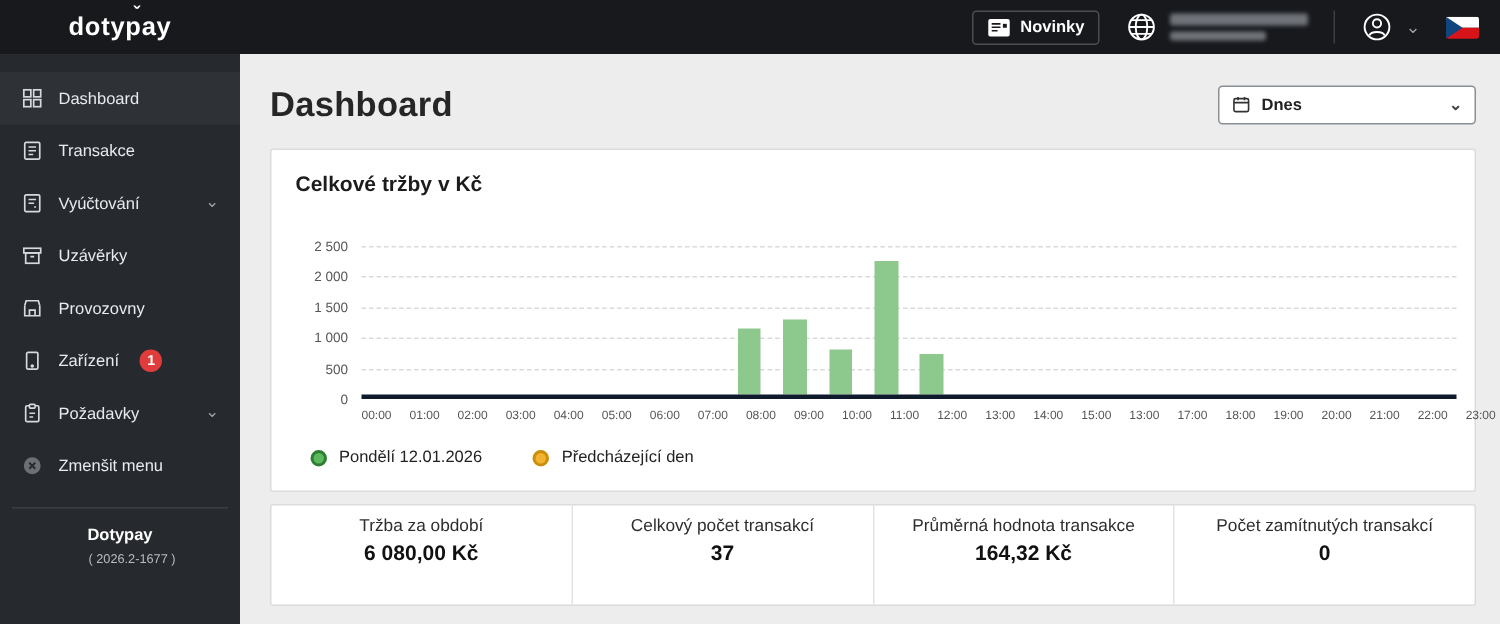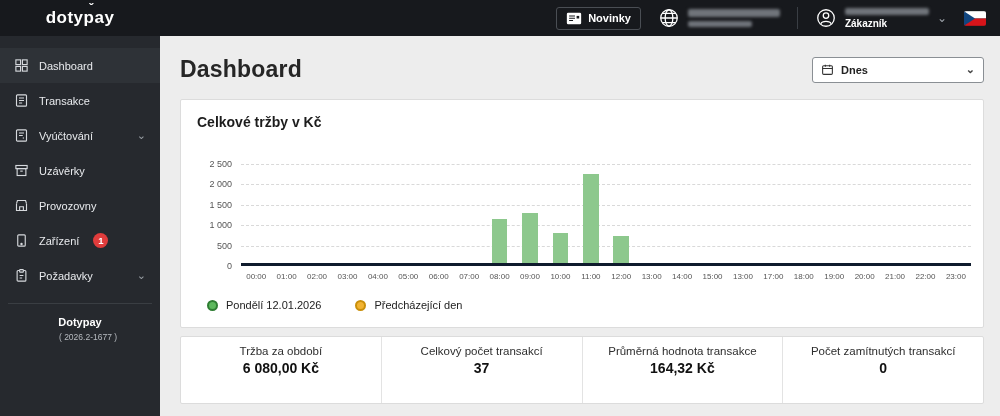--- a/index.html
+++ b/index.html
@@ -51,21 +51,21 @@
 
   .chart-wrap { display:flex; margin-top:34px; }
   .yaxis { width:44px; position:relative; height:102px; font-size:9px; color:#555; }
   .ytick { position:absolute; right:9px; transform:translateY(-50%); }
   .plot { flex:1; position:relative; height:102px; }
   .gridline { position:absolute; left:0; right:0; border-top:1px dashed #d9d9d9; }
   .baseline { position:absolute; left:0; right:0; bottom:0; height:3px; background:#0f1b2d; }
   .bars { position:absolute; left:0; right:0; top:0; bottom:3px; display:flex; }
   .slot { flex:1; display:flex; align-items:flex-end; justify-content:center; }
   .bar { width:52%; max-width:16px; background:#8dc88d; }
-  .xaxis { display:flex; margin-left:44px; margin-top:6px; }
+  .xaxis { display:flex; margin-left:44px; margin-top:6px;gap:12px; }
   .xlab { flex:1; text-align:center; font-size:8px; color:#555; white-space:nowrap; }
 
   .legend { display:flex; gap:34px; margin:18px 0 6px 10px; align-items:center; }
   .leg-item { display:flex; gap:8px; align-items:center; font-size:11px; color:#222; }
   .leg-dot { width:11px; height:11px; border-radius:50%; }
 
   .stats { margin-top:8px; display:flex; }
   .stat { flex:1; text-align:center; padding:8px 4px 27px; border-left:1px solid #e3e3e3; }
   .stat:first-child { border-left:none; }
   .stat-label { font-size:11.5px; color:#2e2e2e; }
@@ -100,24 +100,20 @@
           <div class="redact" style="width:64px;height:6px;"></div>
         </div>
       </div>
       <div class="tb-sep"></div>
       <div class="tb-group">
         <svg class="circ" viewBox="0 0 24 24" fill="none" stroke="#fff" stroke-width="1.4">
             <circle cx="12" cy="12" r="9"></circle>
             <circle cx="12" cy="9.3" r="3"></circle>
             <path d="M6.5 18.2c1.2-3.4 9.8-3.4 11 0"></path>
           </svg>
-        <div>
-          <div class="redact" style="width:84px;height:7px;"></div>
-          <div class="role">Zákazník</div>
-        </div>
         <span class="chev-top">⌄</span>
       </div>
       <div class="flag">
         <svg viewBox="0 0 30 20">
             <rect width="30" height="10" fill="#fff"></rect>
             <rect y="10" width="30" height="10" fill="#d7141a"></rect>
             <path d="M0 0 L15 10 L0 20 Z" fill="#11457e"></path>
           </svg>
       </div>
     </div>
@@ -188,20 +184,29 @@
         <div class="sb-item">
           <span class="sb-ico">
             <svg viewBox="0 0 24 24" fill="none" stroke="currentColor" stroke-width="1.8">
               <rect x="5" y="4" width="14" height="17" rx="1.5"></rect>
               <rect x="9" y="2.5" width="6" height="4" rx="1" fill="#26292e" stroke="currentColor"></rect>
               <path d="M9 12h6M9 16h4"></path>
             </svg>
           </span>
           <span class="sb-label">Požadavky</span>
           <span class="sb-chev">⌄</span>
+        </div>
+        <div class="sb-item">
+          <span class="sb-ico">
+            <svg viewBox="0 0 24 24">
+              <circle cx="12" cy="12" r="9" fill="#6b7077"></circle>
+              <path d="M8.8 8.8l6.4 6.4M15.2 8.8l-6.4 6.4" stroke="#26292e" stroke-width="2"></path>
+            </svg>
+          </span>
+          <span class="sb-label">Zmenšit menu</span>
         </div>
       </div>
     <div class="sb-sep"></div>
     <div class="sb-brand">Dotypay</div>
     <div class="sb-version">( 2026.2-1677 )</div>
   </aside>
 
   <main class="main">
     <div class="page-head">
       <div class="page-title">Dashboard</div>

